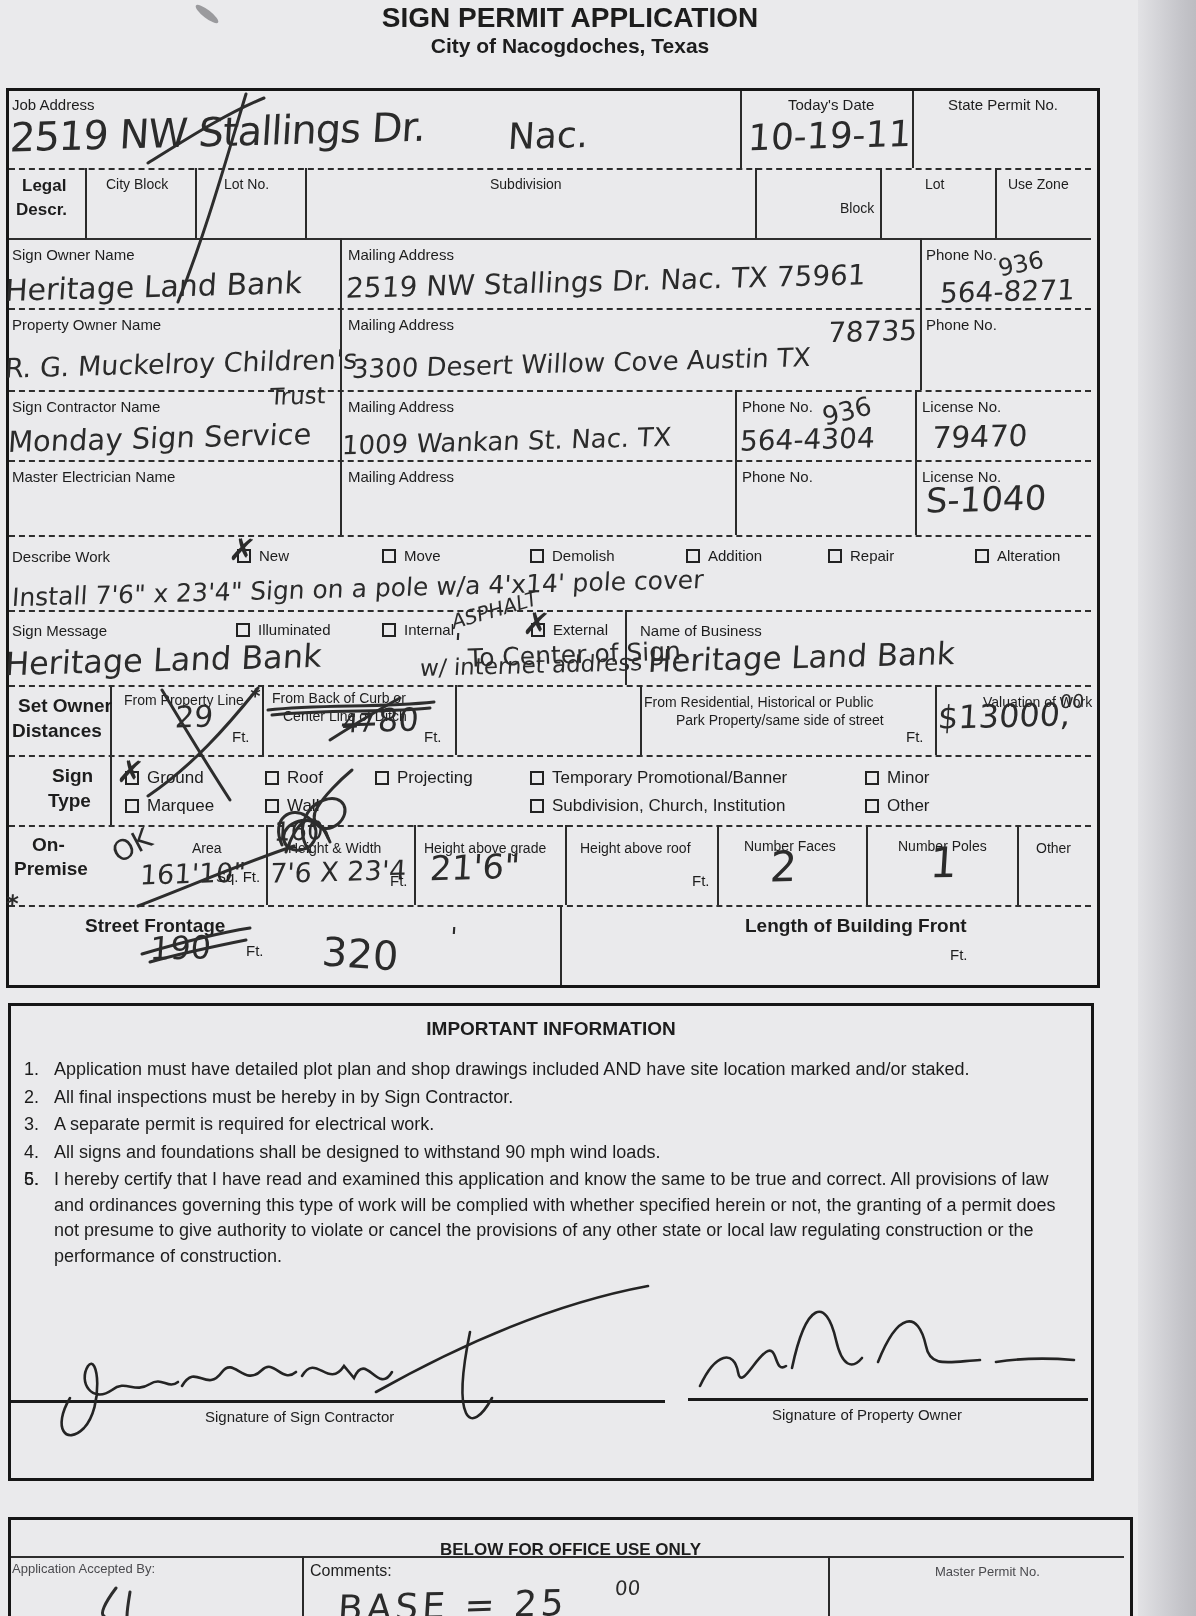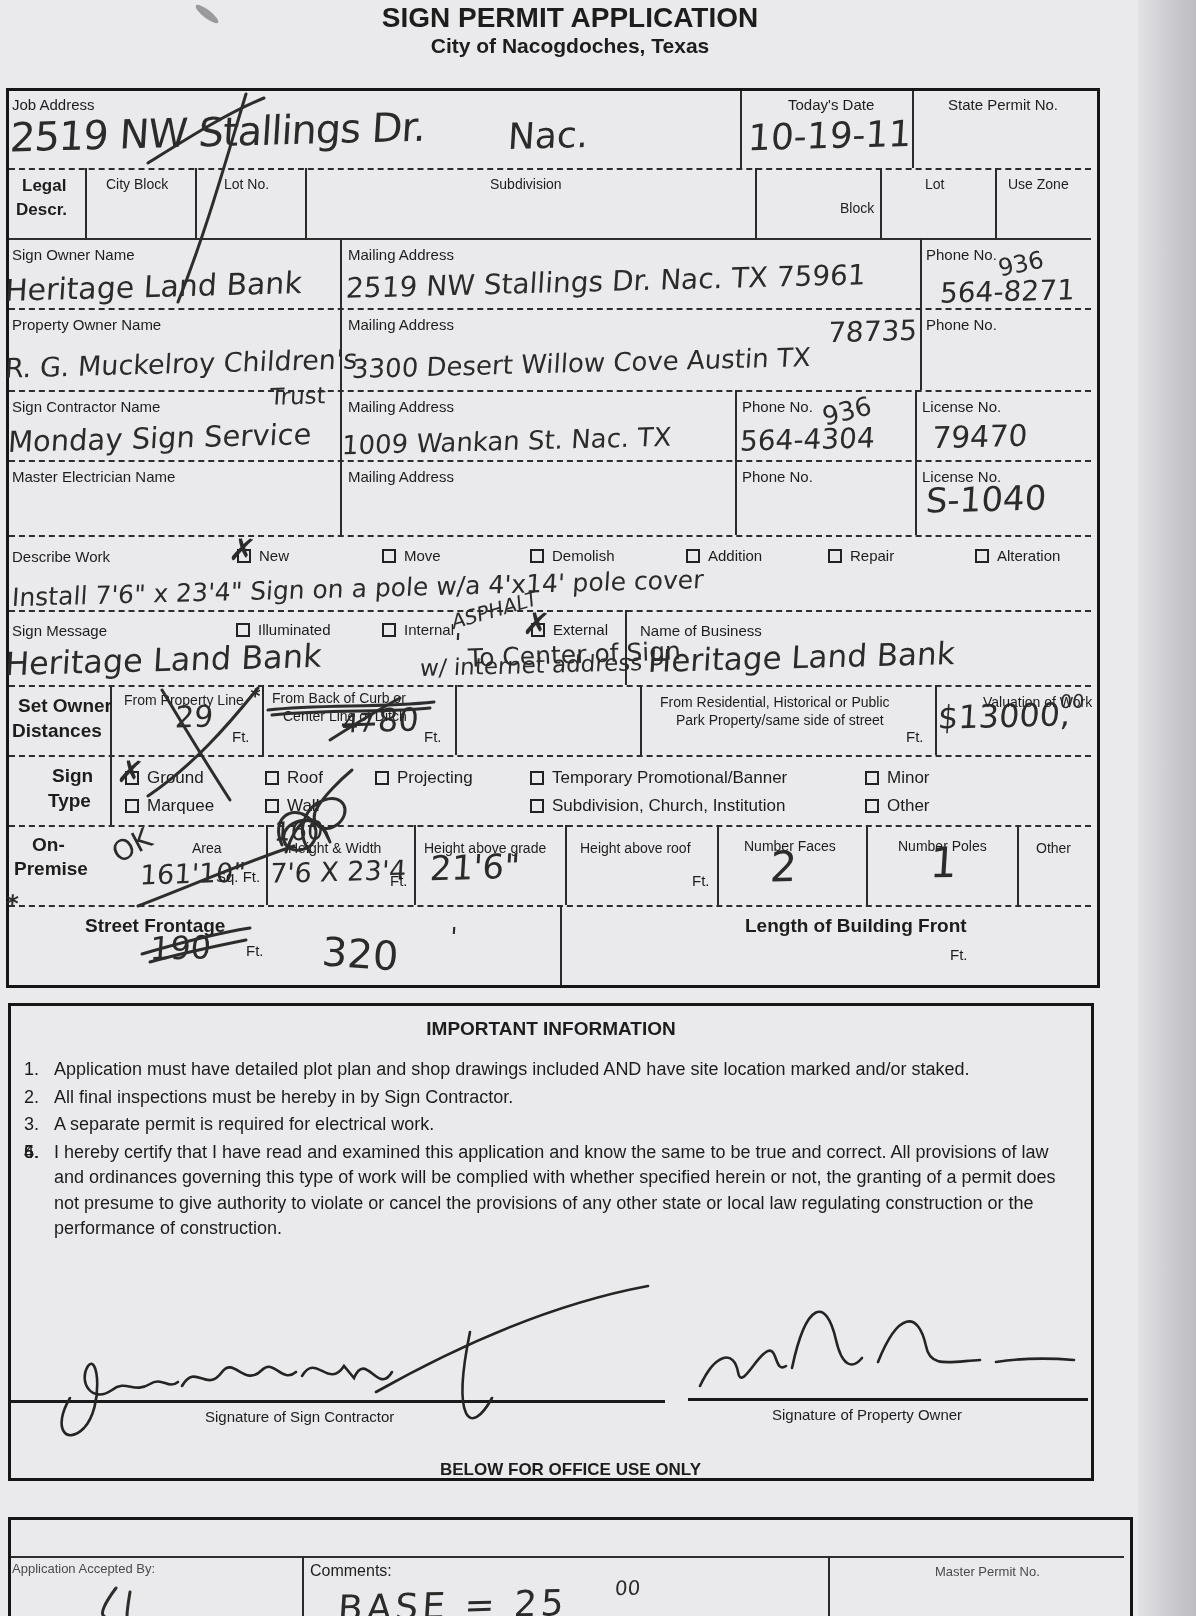--- a/index.html
+++ b/index.html
@@ -187,21 +187,21 @@
   <div class="lbl" style="left:232px;top:728px;">Ft.</div>
   <div class="hw" style="left:250px;top:686px;font-size:20px;font-weight:bold;">*</div>
   <div class="lbl lbl14" style="left:272px;top:690px;">From Back of Curb or</div>
   <div class="lbl lbl14" style="left:283px;top:708px;">Center Line of Ditch</div>
   <div class="hw struck" style="left:342px;top:710px;font-size:26px;">47</div>
   <div class="hw" style="left:378px;top:704px;font-size:32px;">80</div>
   <div class="lbl" style="left:424px;top:728px;">Ft.</div>
   <div class="hw" style="left:450px;top:600px;font-size:20px;transform:rotate(-16deg);font-style:italic;">ASPHALT</div>
   <div class="hw" style="left:454px;top:630px;font-size:26px;">'</div>
   <div class="hw" style="left:468px;top:642px;font-size:25px;transform:rotate(-2deg);">To Center of Sign</div>
-  <div class="lbl lbl14" style="left:660px;top:694px;">From Residential, Historical or Public</div>
+  <div class="lbl lbl14" style="left:644px;top:694px;">From Residential, Historical or Public</div>
   <div class="lbl lbl14" style="left:676px;top:712px;">Park Property/same side of street</div>
   <div class="lbl" style="left:906px;top:728px;">Ft.</div>
   <div class="lbl lbl14" style="left:983px;top:694px;">Valuation of Work</div>
   <div class="hw" style="left:938px;top:700px;font-size:32px;">$13000,</div>
   <div class="hw" style="left:1060px;top:692px;font-size:19px;">00</div>
 
   <div class="lbl b" style="left:52px;top:765px;font-size:19px;">Sign</div>
   <div class="lbl b" style="left:48px;top:790px;font-size:19px;">Type</div>
   <div class="opt opt17" style="left:125px;top:768px;">
     <span class="cb">
@@ -270,31 +270,31 @@
   <div class="hw" style="left:450px;top:924px;font-size:26px;">'</div>
   <div class="lbl b" style="left:745px;top:915px;font-size:19px;">Length of Building Front</div>
   <div class="lbl" style="left:950px;top:946px;">Ft.</div>
 
   <div class="box" style="left:8px;top:1003px;width:1080px;height:472px;"></div>
   <div class="lbl b" style="left:11px;top:1018px;width:1080px;text-align:center;font-size:19px;">IMPORTANT INFORMATION</div>
   <div id="info-list">
     <div class="item"><span class="num">1.</span><span>Application must have detailed plot plan and shop drawings included AND have site location marked and/or staked.</span></div>
     <div class="item"><span class="num">2.</span><span>All final inspections must be hereby in by Sign Contractor.</span></div>
     <div class="item"><span class="num">3.</span><span>A separate permit is required for electrical work.</span></div>
-    <div class="item"><span class="num">4.</span></div>
+    <div class="item"><span class="num">4.</span><span>All signs and foundations shall be designed to withstand 90 mph wind loads.</span></div>
     <div class="item"><span class="num">5.</span></div>
     <div class="item"><span class="num">6.</span><span>I hereby certify that I have read and examined this application and know the same to be true and correct.  All provisions of law and ordinances governing this type of work will be complied with whether specified herein or not, the granting of a permit does not presume to give authority to violate or cancel the provisions of any other state or local law regulating construction or the performance of construction.</span></div>
   </div>
   <div class="hline solid" style="left:11px;top:1400px;width:654px;border-top-width:3px;border-top-color:#1a1a1a;"></div>
   <div class="hline solid" style="left:688px;top:1398px;width:400px;border-top-width:3px;border-top-color:#1a1a1a;"></div>
   <div class="lbl" style="left:205px;top:1408px;">Signature of Sign Contractor</div>
   <div class="lbl" style="left:772px;top:1406px;">Signature of Property Owner</div>
 
   <div class="box" style="left:8px;top:1517px;width:1119px;height:160px;"></div>
-  <div class="lbl b" style="left:11px;top:1460px;width:1119px;text-align:center;font-size:17px;">BELOW FOR OFFICE USE ONLY</div>
+  <div class="lbl b" style="left:11px;top:1540px;width:1119px;text-align:center;font-size:17px;">BELOW FOR OFFICE USE ONLY</div>
   <div class="hline solid" style="left:11px;top:1556px;width:1113px;"></div>
   <div class="vline" style="left:302px;top:1556px;height:60px;"></div>
   <div class="vline" style="left:828px;top:1556px;height:60px;"></div>
   <div class="lbl lbl13" style="left:12px;top:1562px;">Application Accepted By:</div>
   <div class="lbl" style="left:310px;top:1562px;font-size:16px;">Comments:</div>
   <div class="lbl lbl13" style="left:935px;top:1565px;">Master Permit No.</div>
   <div class="hw" style="left:338px;top:1588px;font-size:36px;letter-spacing:4px;">BASE = 25</div>
   <div class="hw" style="left:615px;top:1578px;font-size:20px;">00</div>
 
   <svg class="scrawl" width="1196" height="1616" viewBox="0 0 1196 1616">

